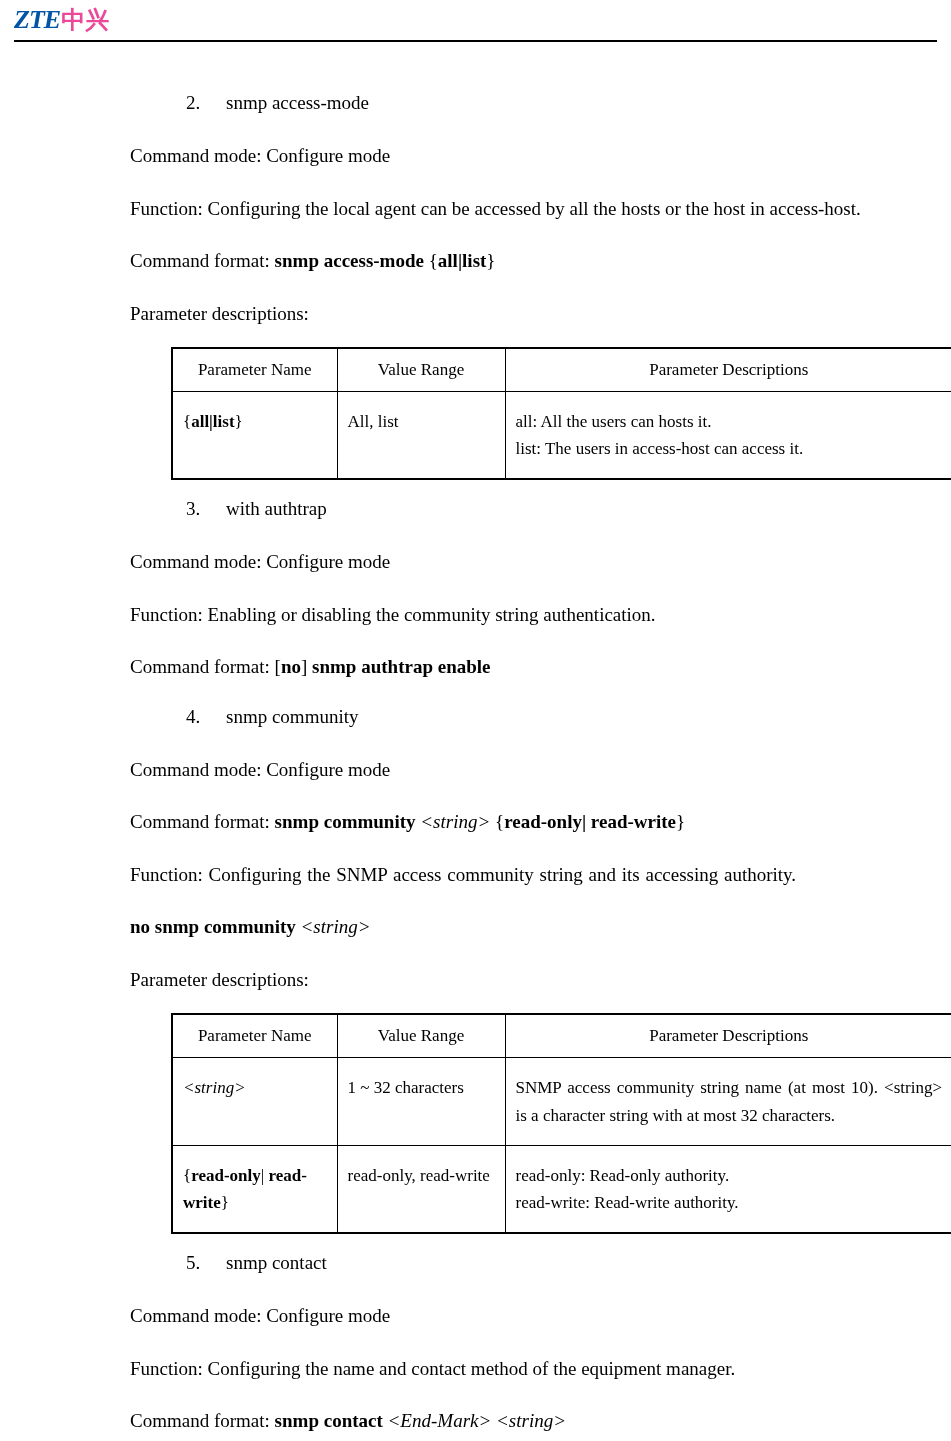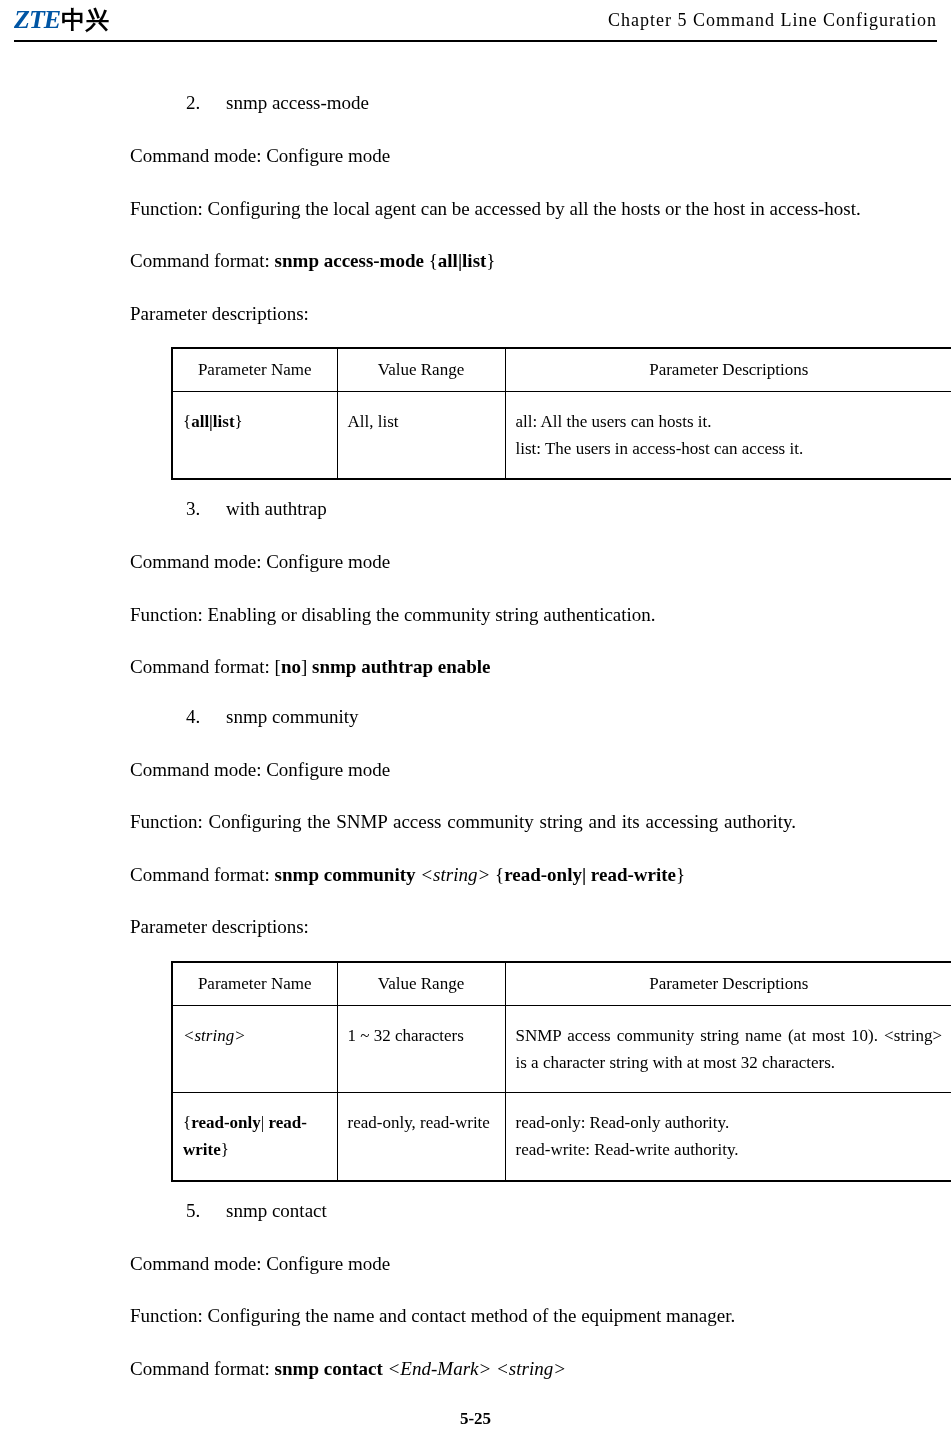--- a/index.html
+++ b/index.html
@@ -22,21 +22,21 @@
       display: flex;
       align-items: center;
       font-weight: bold;
       font-style: italic;
       font-size: 26px;
       letter-spacing: -1px;
     }
     .logo .z { color: #0055a4; }
     .logo .t { color: #0055a4; }
     .logo .e { color: #0055a4; }
-    .logo .cn { color: #000000; font-style: normal; font-weight: bold; font-size: 24px; margin-left: 1px; letter-spacing: 0; }
+    .logo .cn { color: #ec4899; font-style: normal; font-weight: bold; font-size: 24px; margin-left: 1px; letter-spacing: 0; }
     .header-title {
       font-size: 18px;
       letter-spacing: 1px;
     }
     .hr {
       border: none;
       border-top: 2px solid #000;
       margin: 2px 14px 0 14px;
     }
     .content {
@@ -110,21 +110,20 @@
 </head>
 <body>
 
 <div class="header">
   <div class="logo">
     <span class="z">Z</span>
       <span class="t">T</span>
       <span class="e">E</span>
       <span class="cn">中兴</span>
   </div>
-  <div class="header-title">Chapter 5 Command Line Configuration</div>
 </div>
 <hr class="hr">
 
 <div class="content">
 
   <div class="item">
     <div class="item-head">
       <span class="item-num">2.</span>
       <span>snmp access-mode</span>
     </div>
@@ -174,23 +173,26 @@
     </div>
   </div>
 
   <div class="item">
     <div class="item-head">
       <span class="item-num">4.</span>
       <span>snmp community</span>
     </div>
     <div class="item-body">
       <div class="para">Command mode: Configure mode</div>
+      <div class="para">
+        <span>Command format: </span><span class="bold">snmp community </span><span class="italic">&lt;string&gt;</span><span> {</span><span class="bold">read-only| read-write</span><span>}</span>
+      </div>
       <div class="para justify wider-justify">Function: Configuring the SNMP access community string and its accessing authority.</div>
       <div class="para">
-        <span>Command format: </span><span class="bold">snmp community </span><span class="italic">&lt;string&gt;</span><span> {</span><span class="bold">read-only| read-write</span><span>}</span>
+        <span class="bold">no snmp community </span><span class="italic">&lt;string&gt;</span>
       </div>
       <div class="para">Parameter descriptions:</div>
     </div>
   </div>
 
   <table class="param">
     <thead>
       <tr>
         <th class="col1">Parameter Name</th>
         <th class="col2">Value Range</th>

